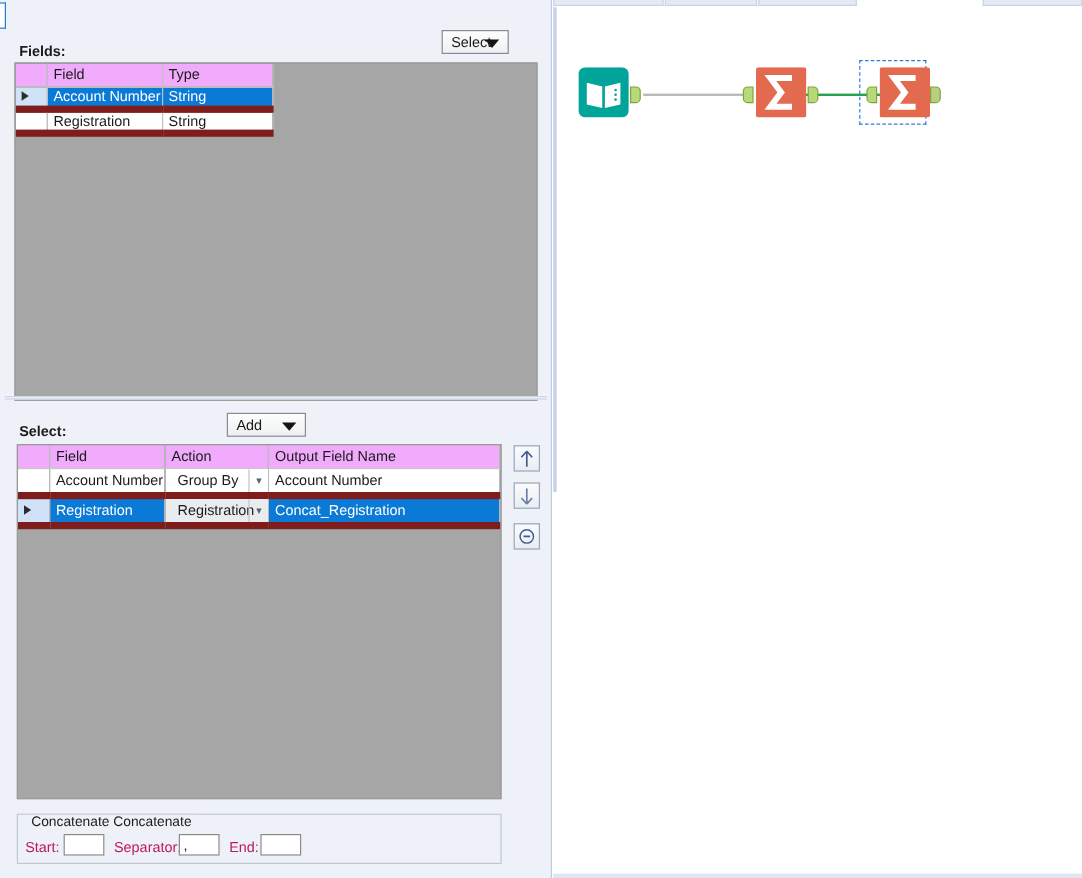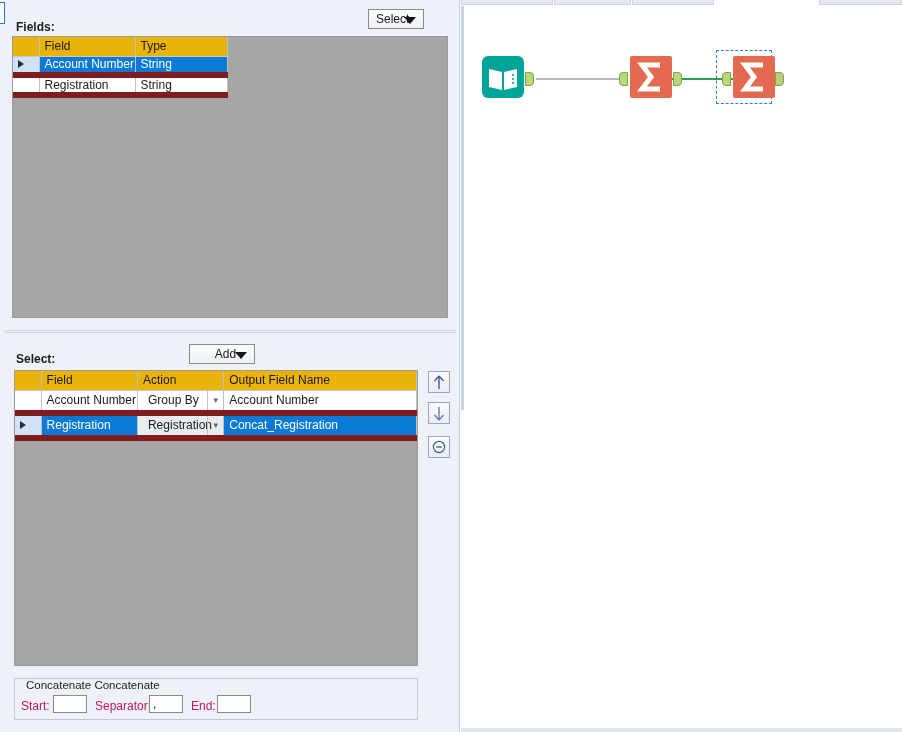--- a/index.html
+++ b/index.html
@@ -19,21 +19,21 @@
     position: absolute; left: 0; top: 0; width: 460px; height: 732px;
     background: #eef1f8;
     border-right: 1px solid #c3cde0;
   }
   .blue-nub {
     position: absolute; left: 0; top: 2px; width: 5px; height: 22px;
     border: 1px solid #2a7ad2; border-left: none; background: #ffffff;
   }
 
   
-  #fields-section { position: absolute; left: 0; top: 0; width: 460px; height: 320px; }
+  #fields-section { position: absolute; left: 0; top: 16px; width: 460px; height: 320px; }
   .section-label {
     position: absolute;
     font-family: "Liberation Sans", sans-serif;
     font-size: 12px; font-weight: bold; color: #1c1c1c;
   }
   #fields-label { left: 16px; top: 20px; }
   #actions-label { left: 16px; top: 352px; }
 
   .dropdown-btn {
     position: absolute;
@@ -46,21 +46,21 @@
     cursor: default;
   }
   .dropdown-btn .caret {
     position: absolute; right: 7px; top: 50%;
     width: 0; height: 0; margin-top: -2px;
     border-left: 6px solid transparent;
     border-right: 6px solid transparent;
     border-top: 7px solid #141414;
   }
   #select-dropdown { left: 368px; top: 9px; width: 56px; }
-  #add-dropdown   { left: 189px; top: 344px; width: 66px; justify-content: center; }
+  #add-dropdown   { left: 189px; top: 344px; width: 66px; }
 
   
   .grid {
     position: absolute;
     background: #a6a6a6;
     border: 1px solid #9a9a9a;
     overflow: hidden;
   }
   #fields-grid  { left: 12px; top: 36px;  width: 436px; height: 282px; }
   #actions-grid { left: 14px; top: 370px; width: 404px; height: 296px; }
@@ -73,21 +73,21 @@
     padding: 0 0 0 5px;
     font-size: 12px;
     font-weight: normal;
     text-align: left;
     background: #ffffff;
     white-space: nowrap;
     overflow: hidden;
     vertical-align: middle;
   }
   table.gt thead td {
-    background: #eab308;
+    background: #f0abfc;
     border-bottom: 1px solid #c8c8c8;
     font-weight: normal;
   }
   td.rowsel { padding: 0; background: #ffffff; text-align: center; }
   tr.selected td.rowsel { background: #cfe2f7; }
   tr.selected td.cell { background: #0a7ad6; color: #ffffff; }
   .rowcaret {
     display: inline-block;
     width: 0; height: 0;
     border-top: 4px solid transparent;

